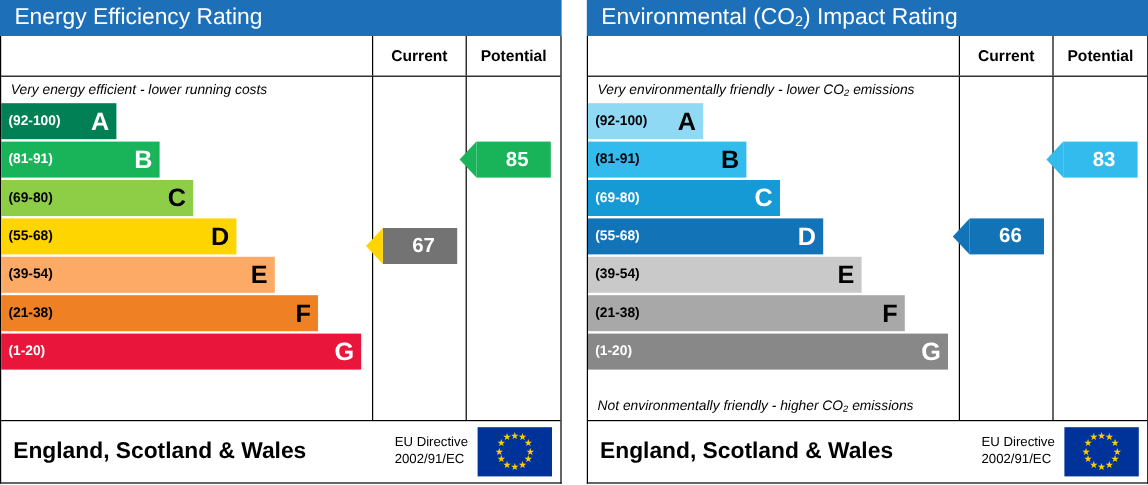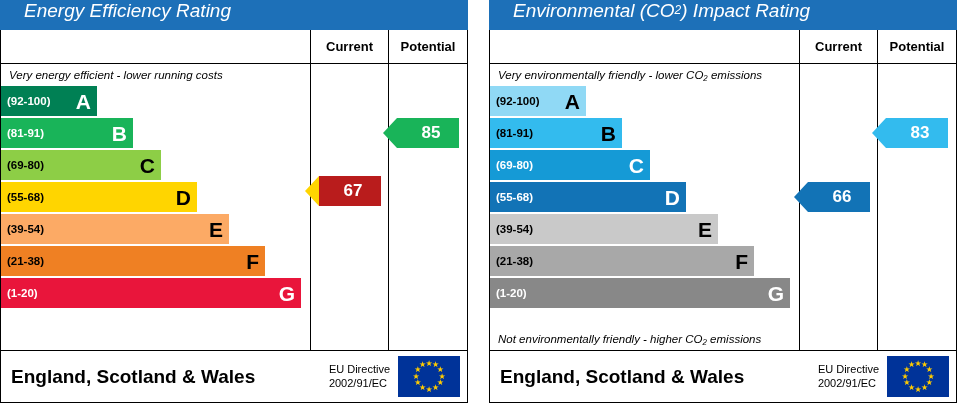--- a/index.html
+++ b/index.html
@@ -3,24 +3,23 @@
 <meta charset="utf-8">
 <style>
   html,body{margin:0;padding:0;background:#ffffff;}
   body{width:957px;height:404px;font-family:"Liberation Sans",sans-serif;overflow:hidden;}
   .wrap{display:flex;gap:21px;padding:0;}
   .panel{width:468px;height:404px;position:relative;box-sizing:border-box;}
 
   
   .title{
     height:30px;background:#1d70b8;color:#ffffff;
-    display:flex;
-    font-size:19px;padding-left:24px;box-sizing:border-box;
+    display:flex;align-items:center;
+    font-size:19px;padding-left:12px;box-sizing:border-box;
     font-family:"Liberation Sans",sans-serif;
-    font-style:italic;
   }
   .title sub{font-size:12px;vertical-align:baseline;position:relative;top:3px;}
 
   
   .body{
     border:1px solid #000;border-top:none;box-sizing:border-box;
     height:373px;position:relative;background:#fff;
   }
 
   
@@ -136,21 +135,21 @@
               <span class="ltr">F</span>
             </div>
             <div class="bar dark" style="width:300px;background:#e9153b;">
               <span class="rng">(1-20)</span>
               <span class="ltr">G</span>
             </div>
           </div>
         </div>
 
         <div class="col">
-          <div class="marker" style="top:112px;left:8px;background:#b91c1c;">
+          <div class="marker" style="top:126px;left:8px;background:#737373;">
             <span class="tip" style="border-right-color:#ffd500;"></span>
             <span class="val">67</span>
           </div>
         </div>
 
         <div class="col last">
           <div class="marker" style="top:54px;left:8px;background:#19b459;">
             <span class="tip" style="border-right-color:#19b459;"></span>
             <span class="val">85</span>
           </div>

